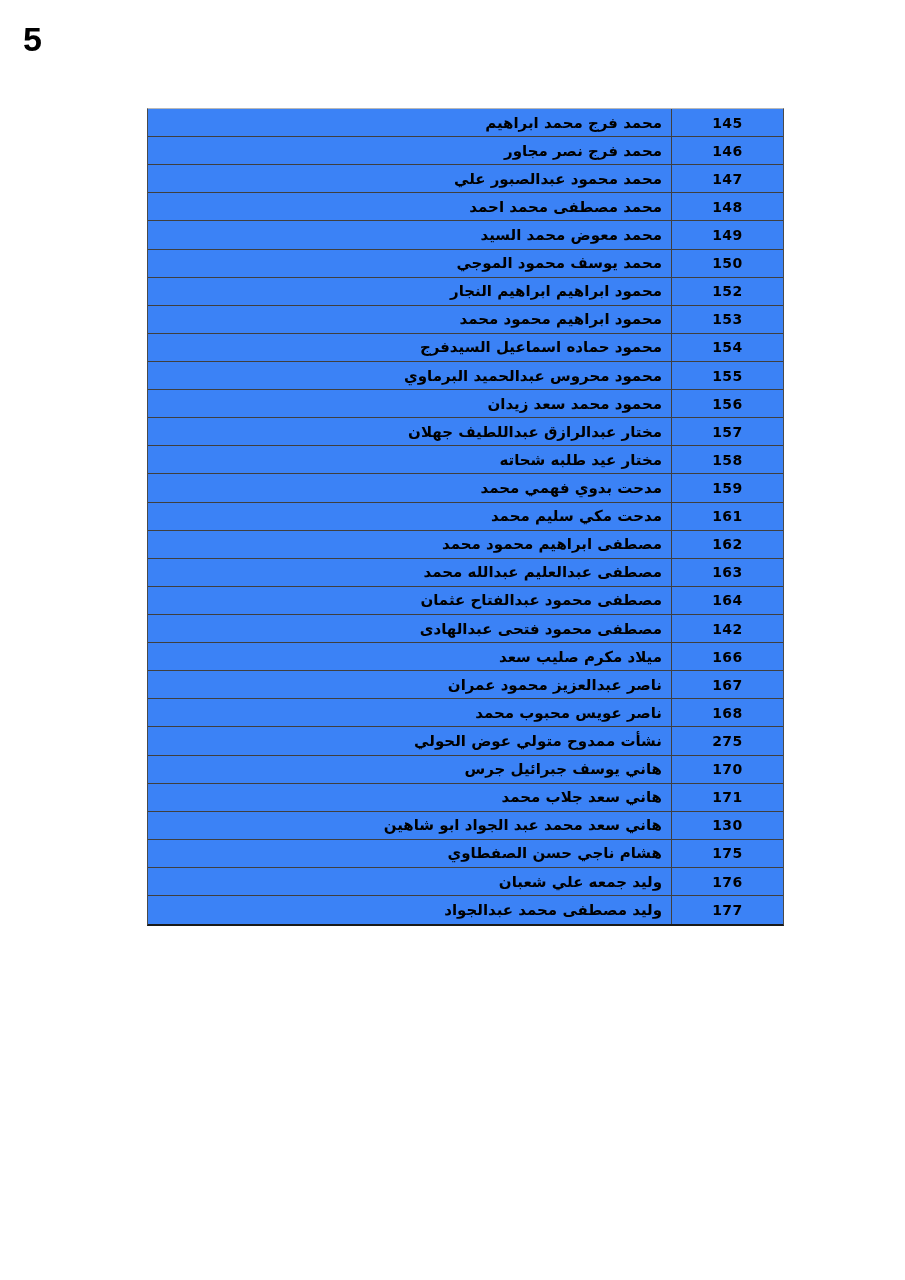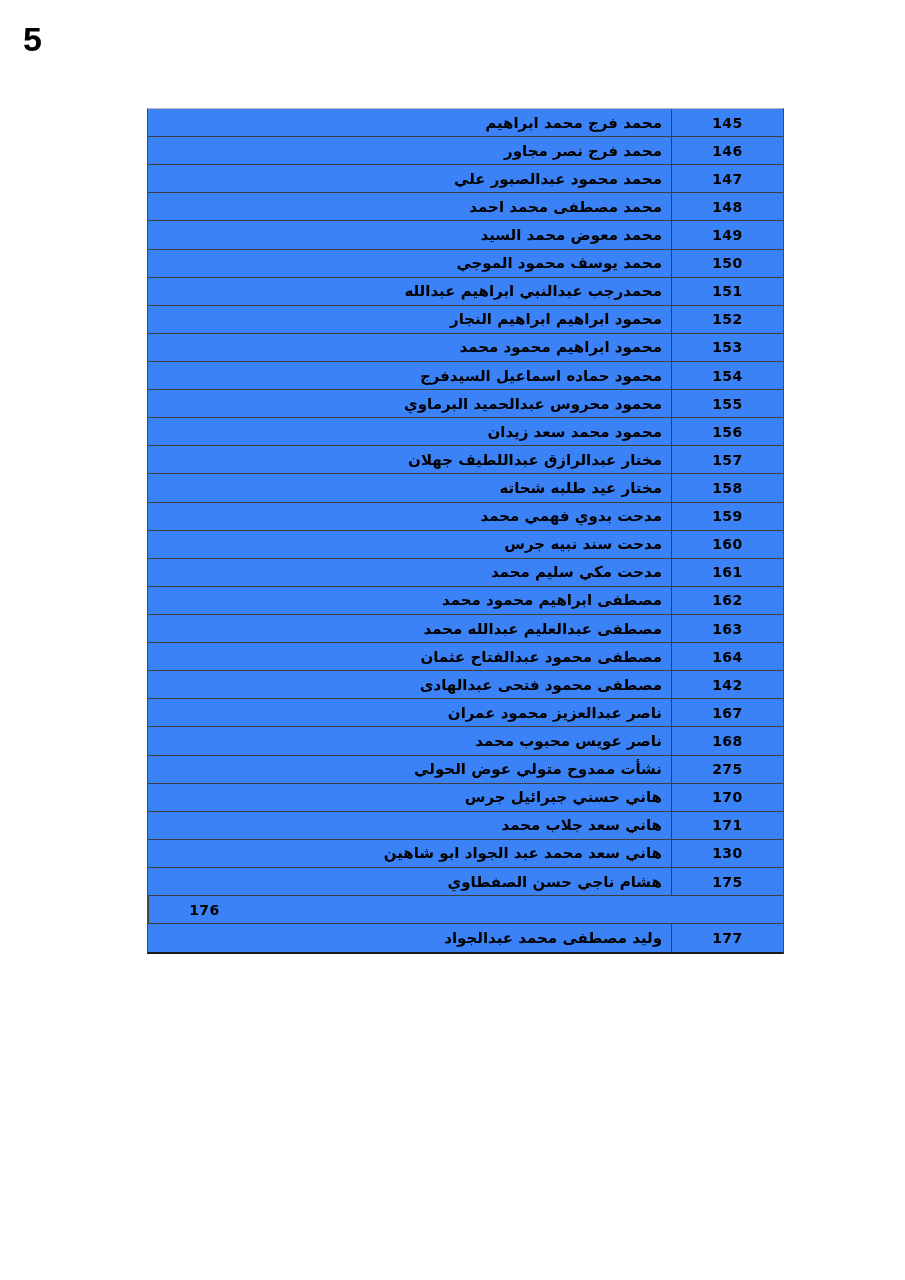--- a/index.html
+++ b/index.html
@@ -102,24 +102,20 @@
   </div>
       <div class="table-row">
     <div class="name-cell">محمد معوض محمد السيد</div>
     <div class="num-cell">149</div>
   </div>
       <div class="table-row">
     <div class="name-cell">محمد يوسف محمود الموجي</div>
     <div class="num-cell">150</div>
   </div>
       <div class="table-row">
-    <div class="name-cell">محمدرجب عبدالنبي ابراهيم عبدالله</div>
-    <div class="num-cell">151</div>
-  </div>
-      <div class="table-row">
     <div class="name-cell">محمود ابراهيم ابراهيم النجار</div>
     <div class="num-cell">152</div>
   </div>
       <div class="table-row">
     <div class="name-cell">محمود ابراهيم محمود محمد</div>
     <div class="num-cell">153</div>
   </div>
       <div class="table-row">
     <div class="name-cell">محمود حماده اسماعيل السيدفرج</div>
     <div class="num-cell">154</div>
@@ -138,72 +134,73 @@
   </div>
       <div class="table-row">
     <div class="name-cell">مختار عيد طلبه شحاته</div>
     <div class="num-cell">158</div>
   </div>
       <div class="table-row">
     <div class="name-cell">مدحت بدوي فهمي محمد</div>
     <div class="num-cell">159</div>
   </div>
       <div class="table-row">
-    <div class="name-cell">مدحت سند نبيه جرس</div>
-    <div class="num-cell">160</div>
-  </div>
-      <div class="table-row">
     <div class="name-cell">مدحت مكي سليم محمد</div>
     <div class="num-cell">161</div>
   </div>
       <div class="table-row">
     <div class="name-cell">مصطفى ابراهيم محمود محمد</div>
     <div class="num-cell">162</div>
   </div>
       <div class="table-row">
     <div class="name-cell">مصطفى عبدالعليم عبدالله محمد</div>
     <div class="num-cell">163</div>
   </div>
       <div class="table-row">
     <div class="name-cell">مصطفى محمود عبدالفتاح عثمان</div>
     <div class="num-cell">164</div>
   </div>
       <div class="table-row">
     <div class="name-cell">مصطفى محمود فتحى عبدالهادى</div>
     <div class="num-cell">142</div>
   </div>
       <div class="table-row">
+    <div class="name-cell">ميلاد مكرم صليب سعد</div>
+    <div class="num-cell">166</div>
+  </div>
+      <div class="table-row">
     <div class="name-cell">ناصر عبدالعزيز محمود عمران</div>
     <div class="num-cell">167</div>
   </div>
       <div class="table-row">
     <div class="name-cell">ناصر عويس محبوب محمد</div>
     <div class="num-cell">168</div>
   </div>
       <div class="table-row">
     <div class="name-cell">نشأت ممدوح متولي عوض الحولي</div>
     <div class="num-cell">275</div>
   </div>
       <div class="table-row">
-    <div class="name-cell">هاني حسني جبرائيل جرس</div>
+    <div class="name-cell">هاني يوسف جبرائيل جرس</div>
     <div class="num-cell">170</div>
   </div>
       <div class="table-row">
     <div class="name-cell">هاني سعد جلاب محمد</div>
     <div class="num-cell">171</div>
   </div>
       <div class="table-row">
     <div class="name-cell">هاني سعد محمد عبد الجواد ابو شاهين</div>
     <div class="num-cell">130</div>
   </div>
       <div class="table-row">
     <div class="name-cell">هشام ناجي حسن الصفطاوي</div>
     <div class="num-cell">175</div>
   </div>
       <div class="table-row">
+    <div class="name-cell">وليد جمعه علي شعبان</div>
     <div class="num-cell">176</div>
   </div>
       <div class="table-row">
     <div class="name-cell">وليد مصطفى محمد عبدالجواد</div>
     <div class="num-cell">177</div>
   </div>
     </div>
 </div>
 
 </body></html>

